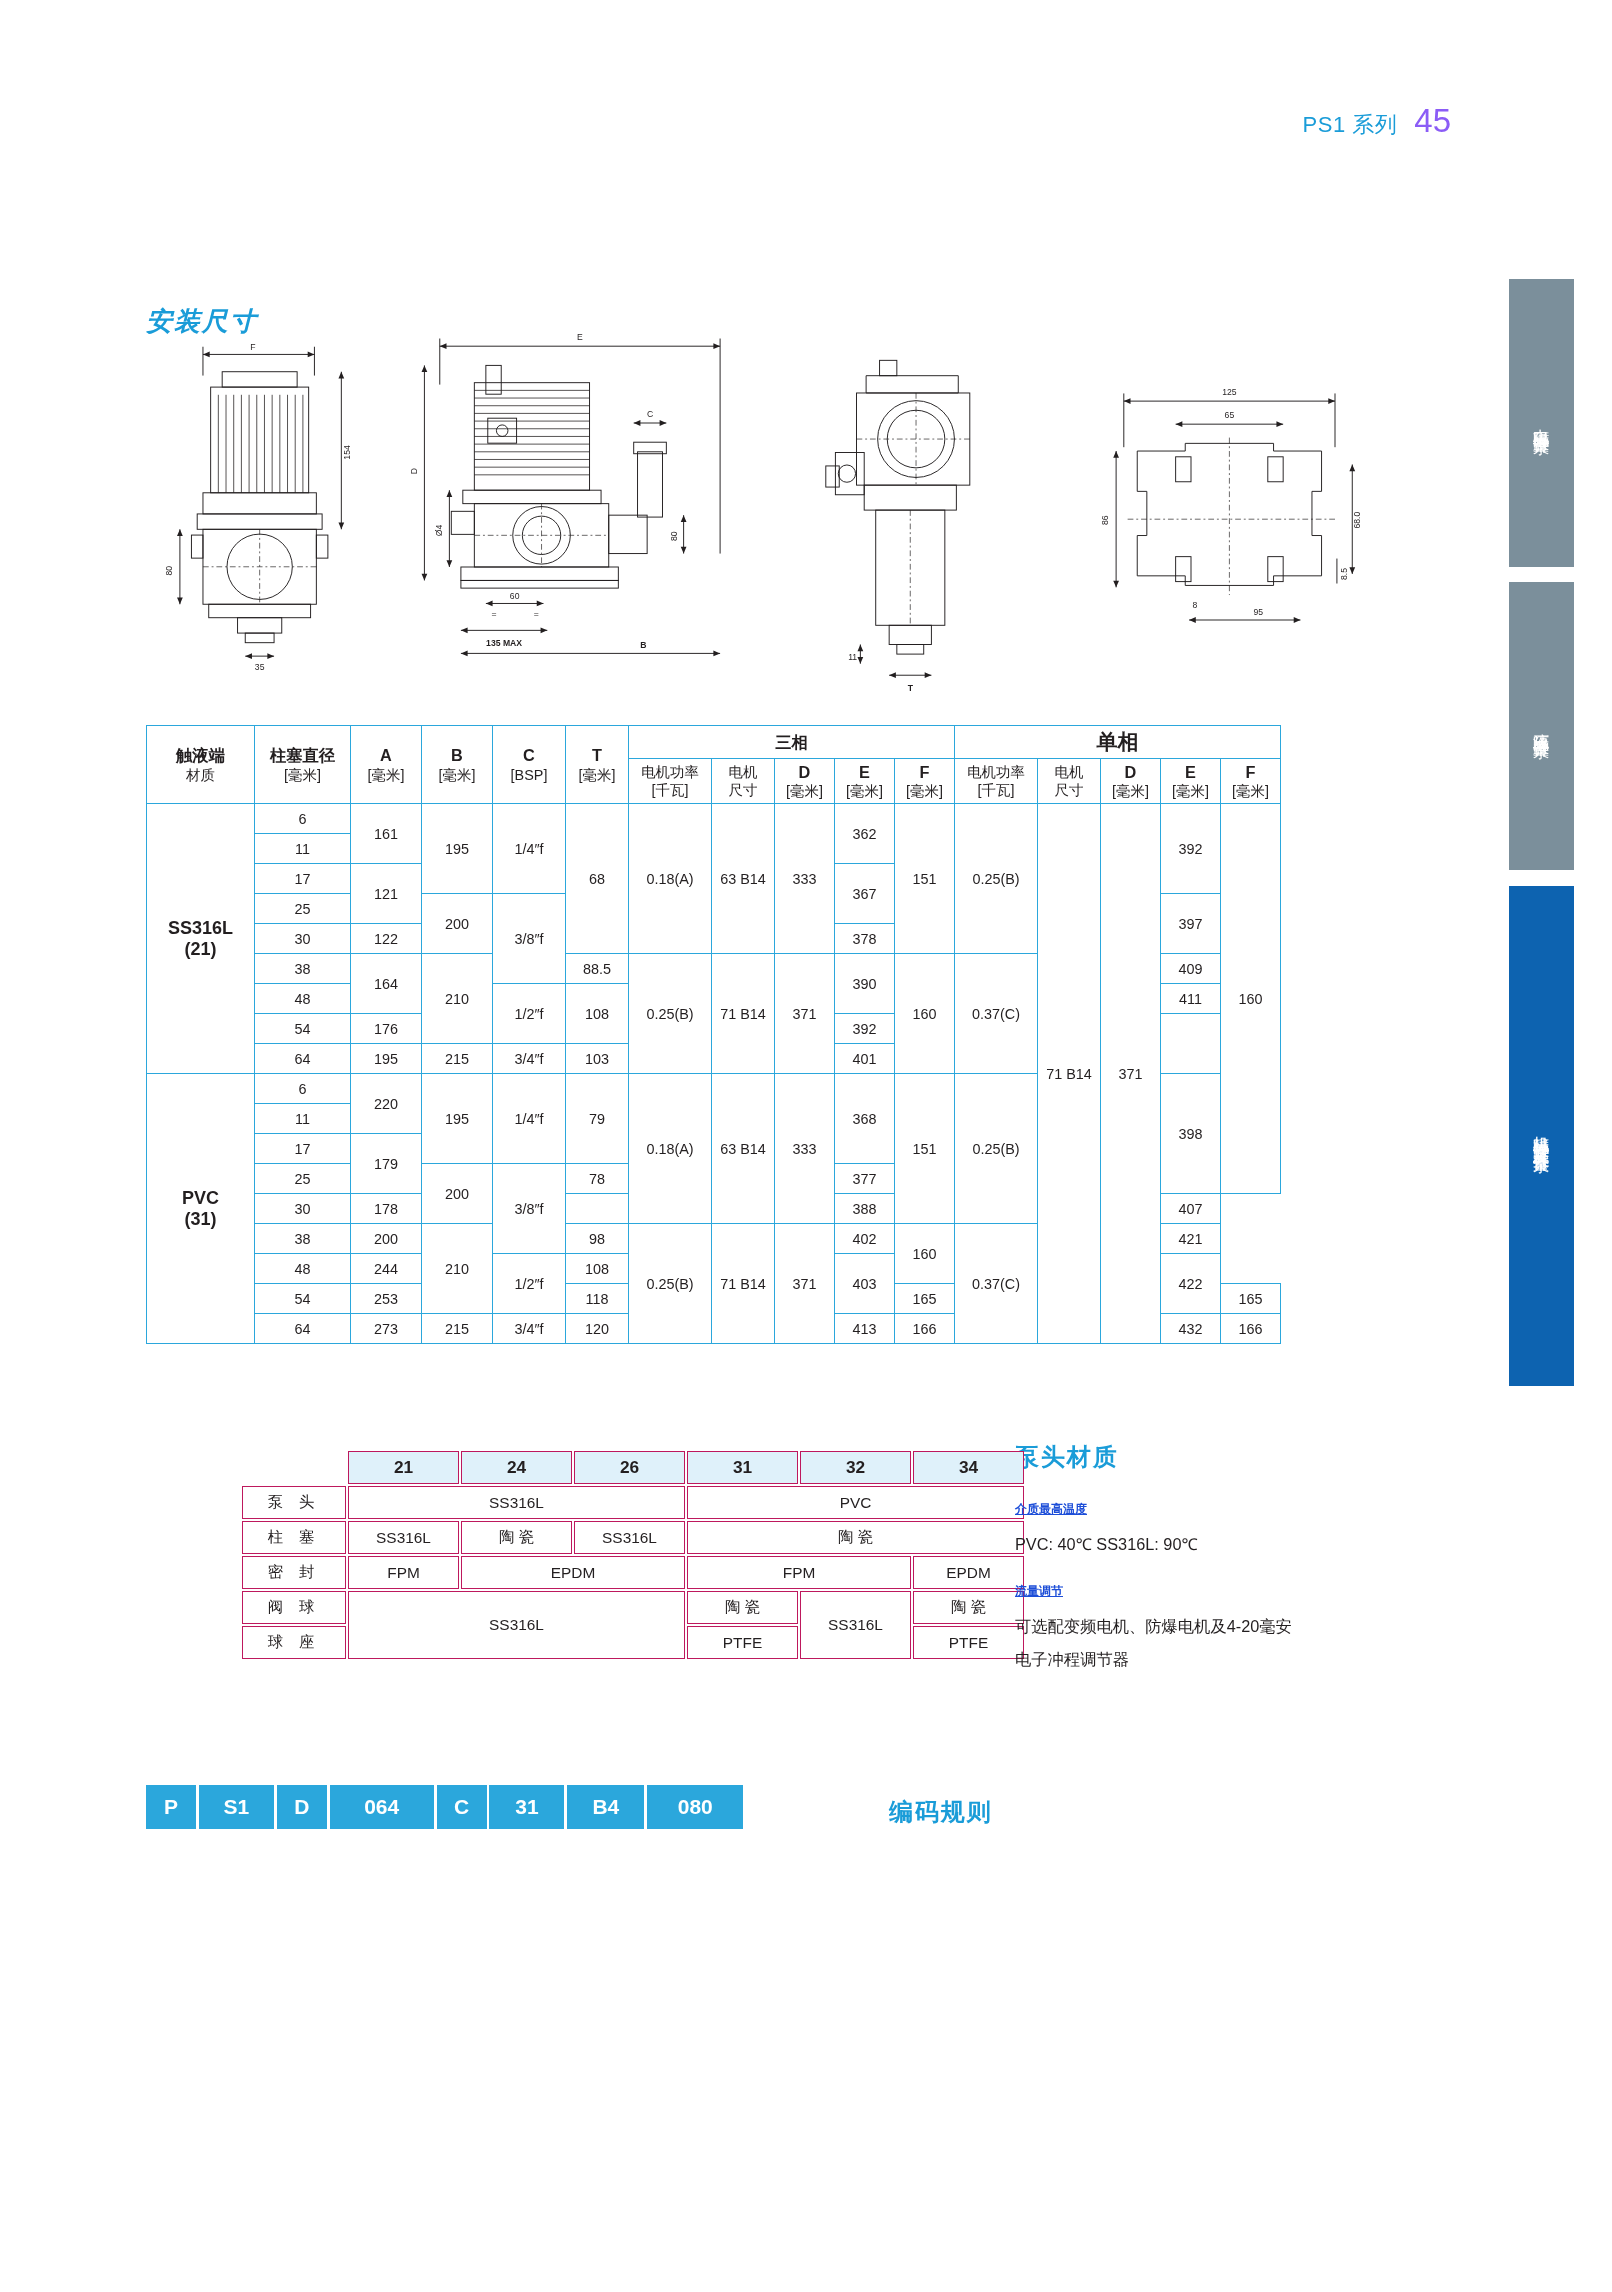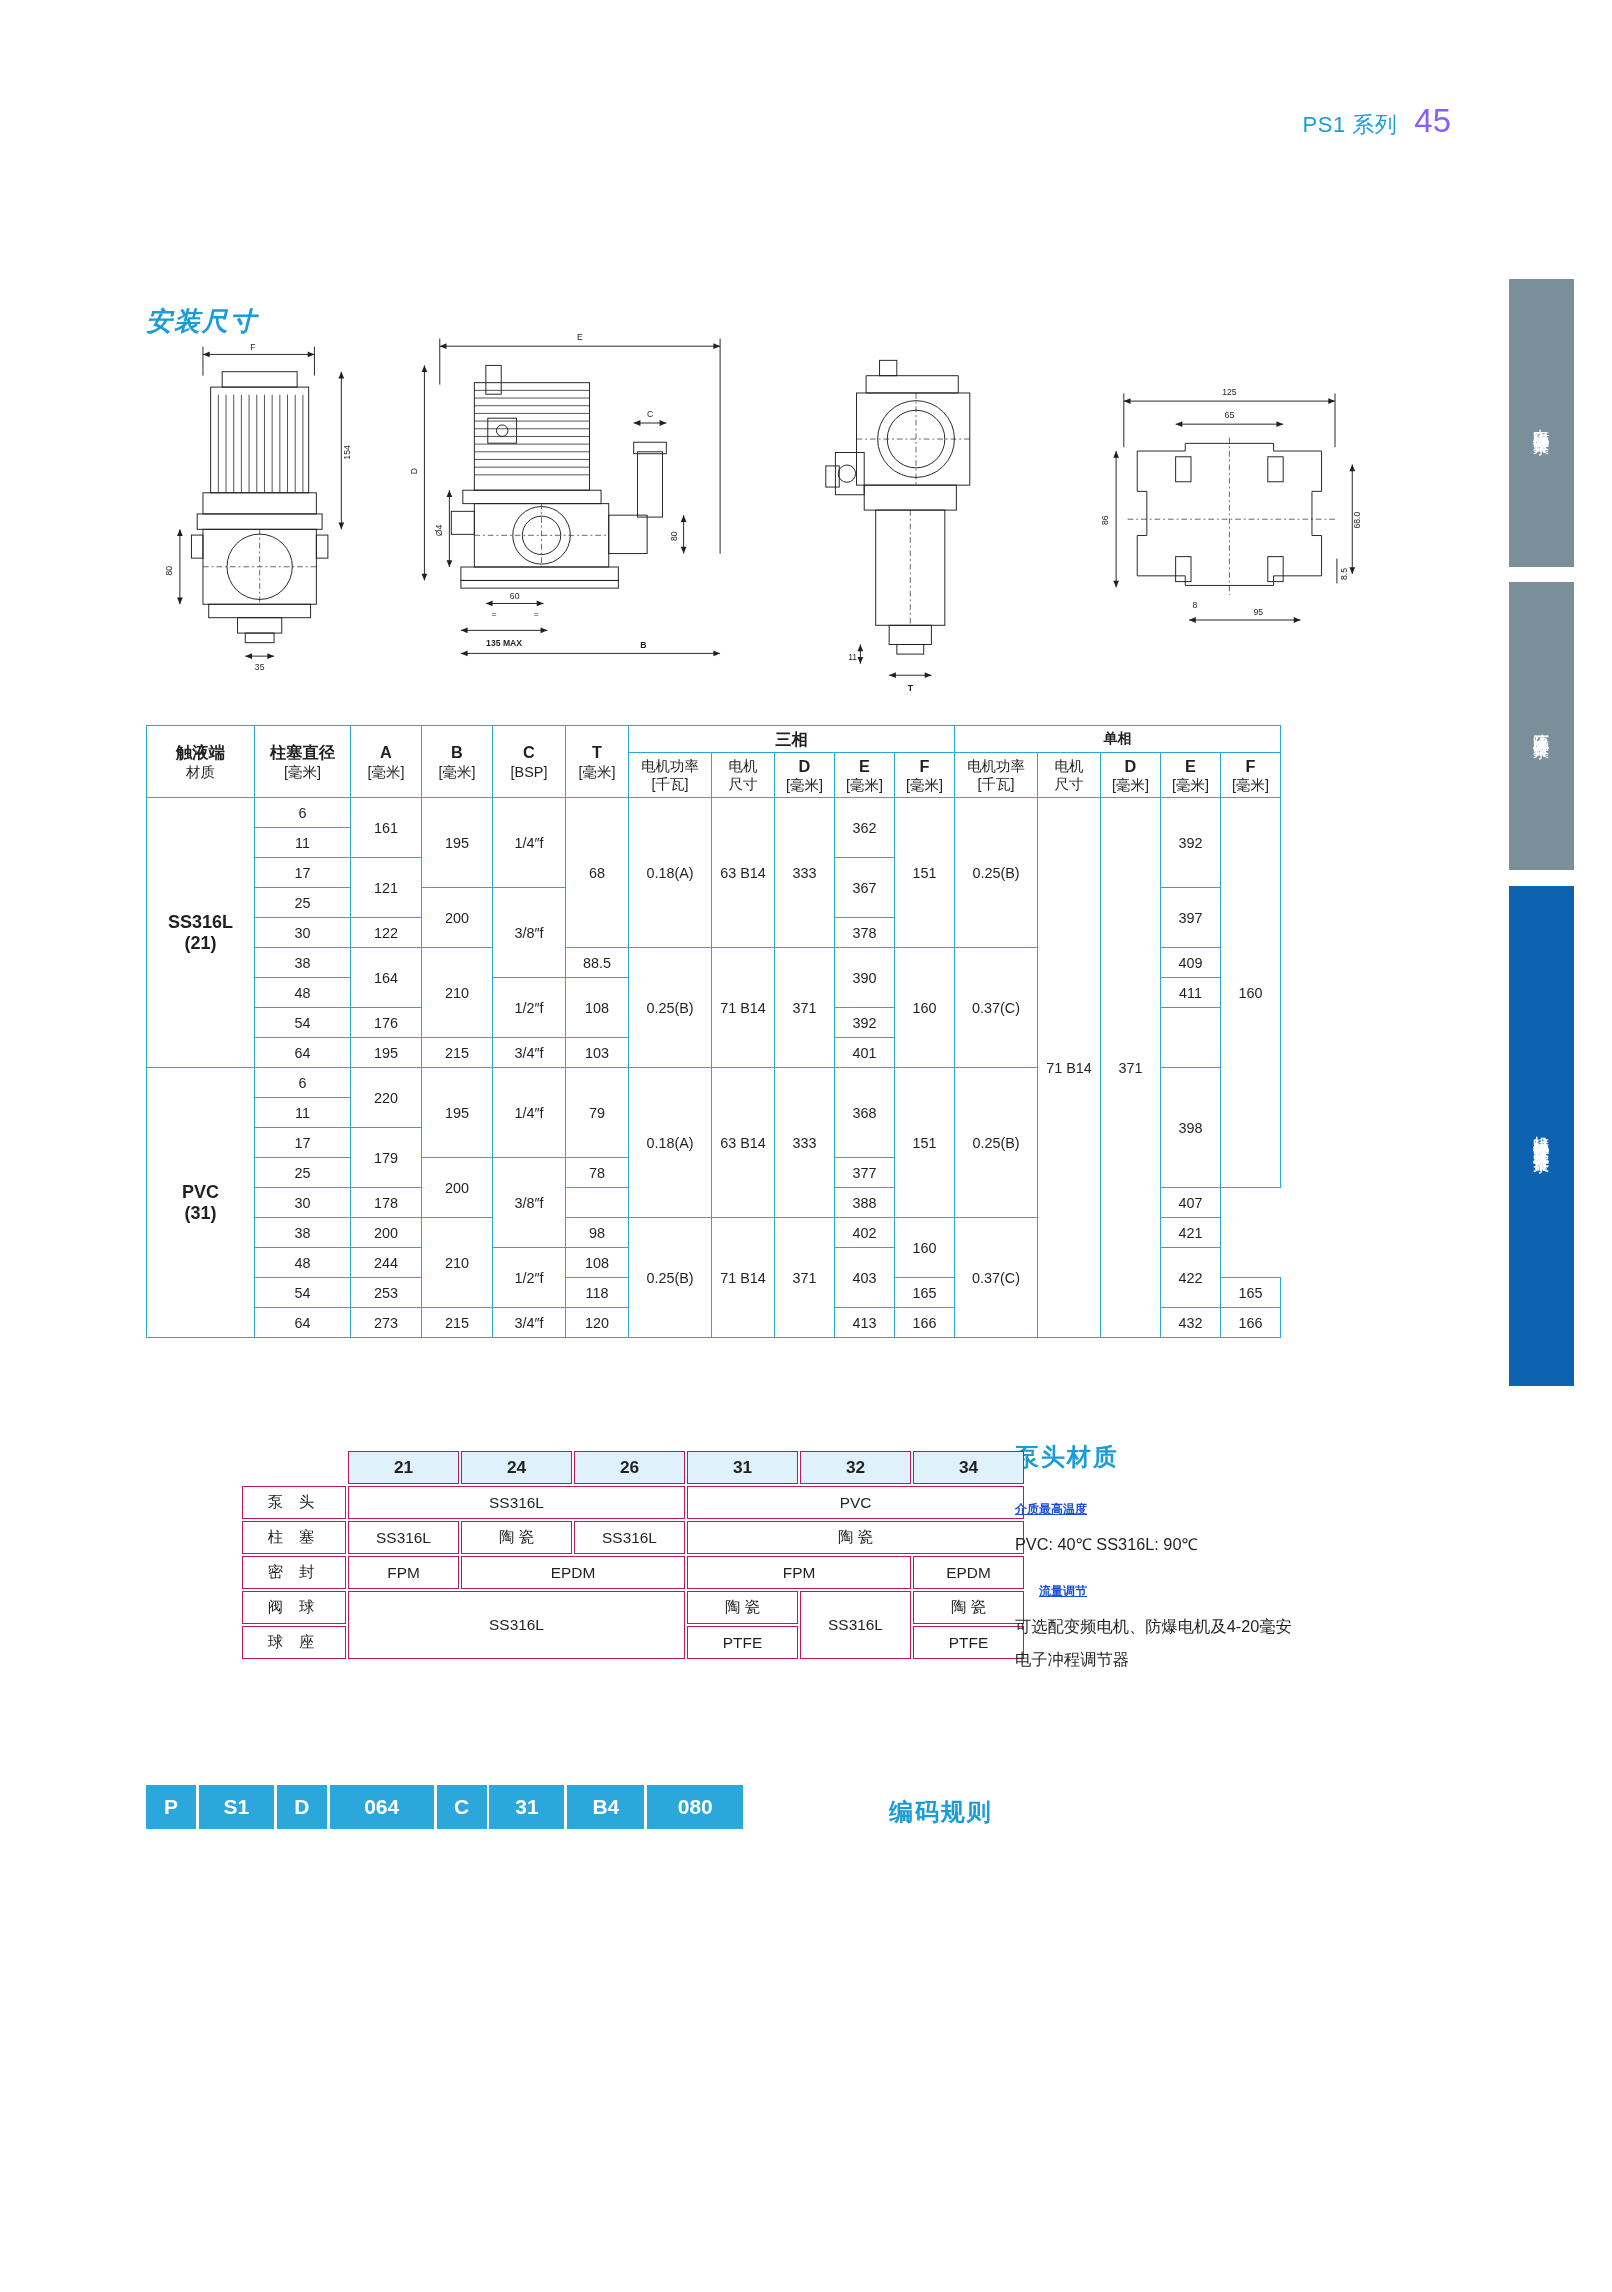--- a/index.html
+++ b/index.html
@@ -346,21 +346,21 @@
       </td>
       <td class="hd" rowspan="2" style="width:73px;">
         <div><b>C</b></div>
         <div>[BSP]</div>
       </td>
       <td class="hd" rowspan="2" style="width:63px;">
         <div><b>T</b></div>
         <div>[毫米]</div>
       </td>
       <td class="hd" colspan="5" style="font-weight:bold;font-size:16.3px;">三相</td>
-      <td class="hd" colspan="5" style="font-weight:bold;font-size:14px;">单相</td>
+      <td class="hd" colspan="5" style="font-weight:bold;font-size:21px;">单相</td>
     </tr>
 
     <tr>
       <td class="hd small" style="width:83px;">
         <div>电机功率</div>
             <div>[千瓦]</div>
       </td>
       <td class="hd small" style="width:63px;">
         <div>电机</div>
             <div>尺寸</div>
@@ -608,21 +608,21 @@
     <tr>
       <td class="lbl">球 座</td>
       <td>PTFE</td>
       <td>PTFE</td>
     </tr>
   </tbody>
     </table>
 
   <div class="rt rt-blue" style="left:1015px; top:1501px;">介质最高温度</div>
   <div class="rt" style="left:1015px; top:1533px; font-size:16.3px;">PVC: 40℃    SS316L: 90℃</div>
-  <div class="rt rt-blue" style="left:1015px; top:1583px;margin-left:24px;">流量调节</div>
+  <div class="rt rt-blue" style="left:1015px; top:1583px;">流量调节</div>
   <div class="rt" style="left:1015px; top:1616px; font-size:16.3px;">可选配变频电机、防爆电机及4-20毫安</div>
   <div class="rt" style="left:1015px; top:1649px; font-size:16.3px;">电子冲程调节器</div>
 
   <div class="code">
     <div class="boxes">
       <div class="cbox" style="width:50px">P</div>
       <div class="cbox" style="width:75px">S1</div>
       <div class="cbox" style="width:50px">D</div>
       <div class="cbox" style="width:104px">064</div>
       <div class="cbox" style="width:50px">C</div>

